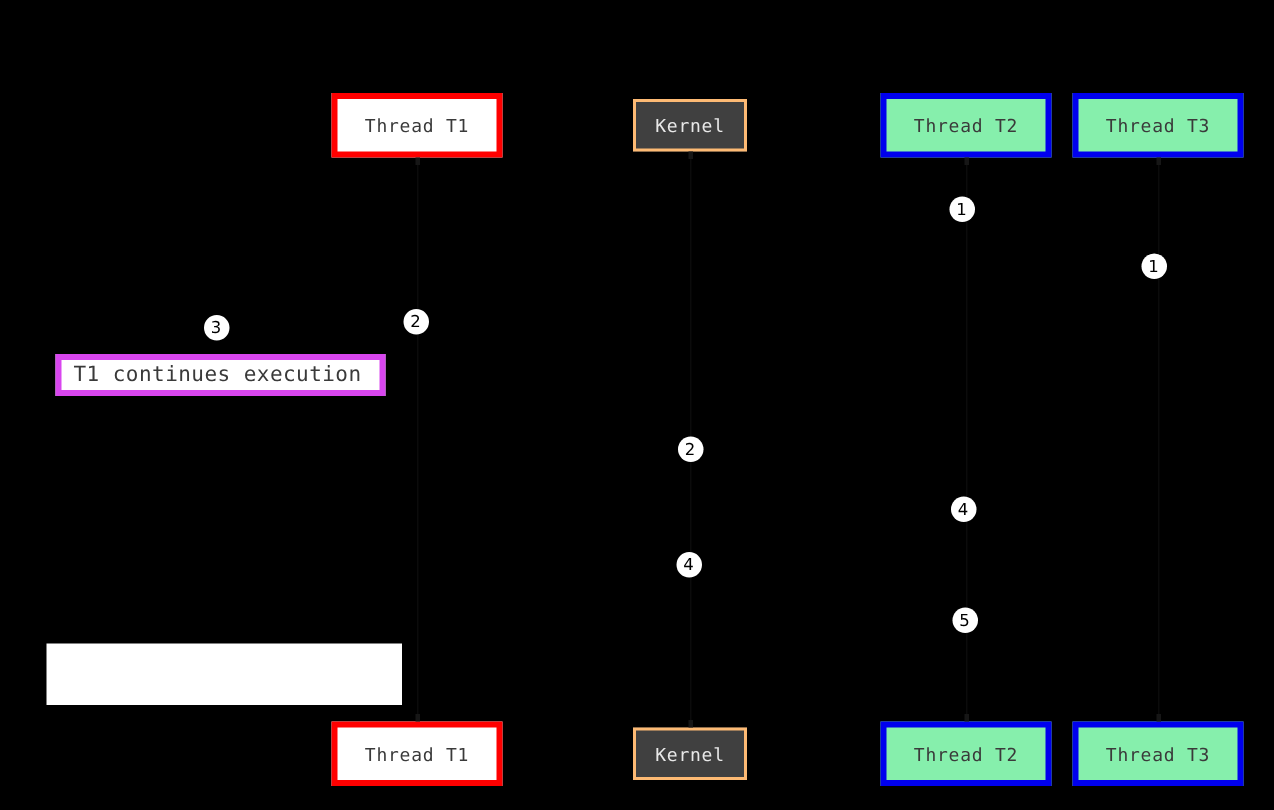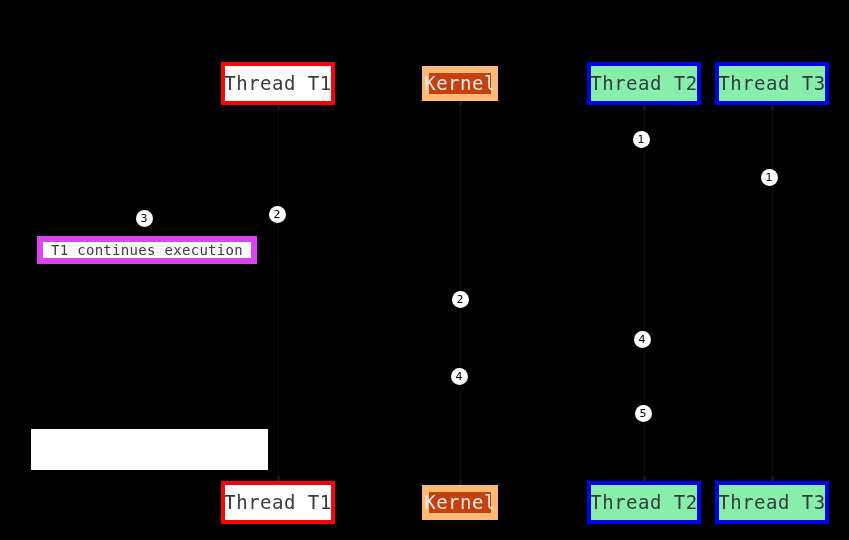--- a/index.html
+++ b/index.html
@@ -25,54 +25,54 @@
   }
 
   
   .pbox {
     position: absolute;
     box-sizing: border-box;
     display: flex;
     align-items: center;
     justify-content: center;
     white-space: nowrap;
-    font-size: 19px;
+    font-size: 12px;
     letter-spacing: 0.5px;
     line-height: 1;
   }
   .pbox.red {
     background: #ffffff;
     border: 4px solid #ff0000;
     color: #3a3a3a;
   }
   .pbox.blueline {
     background: #86efac;
     border: 4px solid #0000ee;
     color: #3a3a3a;
   }
   .pbox.bluefill {
-    background: #c2410c;
-    border: 7px solid #fdba74;
+    background: #404040;
+    border: 2px solid #fdba74;
     color: #e8e8e8;
   }
 
   
   .nub {
     position: absolute;
     width: 3px;
     height: 5px;
     background: #161616;
   }
 
   
   .note {
     position: absolute;
     box-sizing: border-box;
     background: #ffffff;
-    border: 6px solid #d946ef;
+    border: 4px solid #d946ef;
     color: #3a3a3a;
     font-size: 14px;
     letter-spacing: 0.3px;
     display: flex;
     align-items: center;
     padding: 0 8px;
     white-space: nowrap;
     line-height: 1;
   }
   .note.blank {

